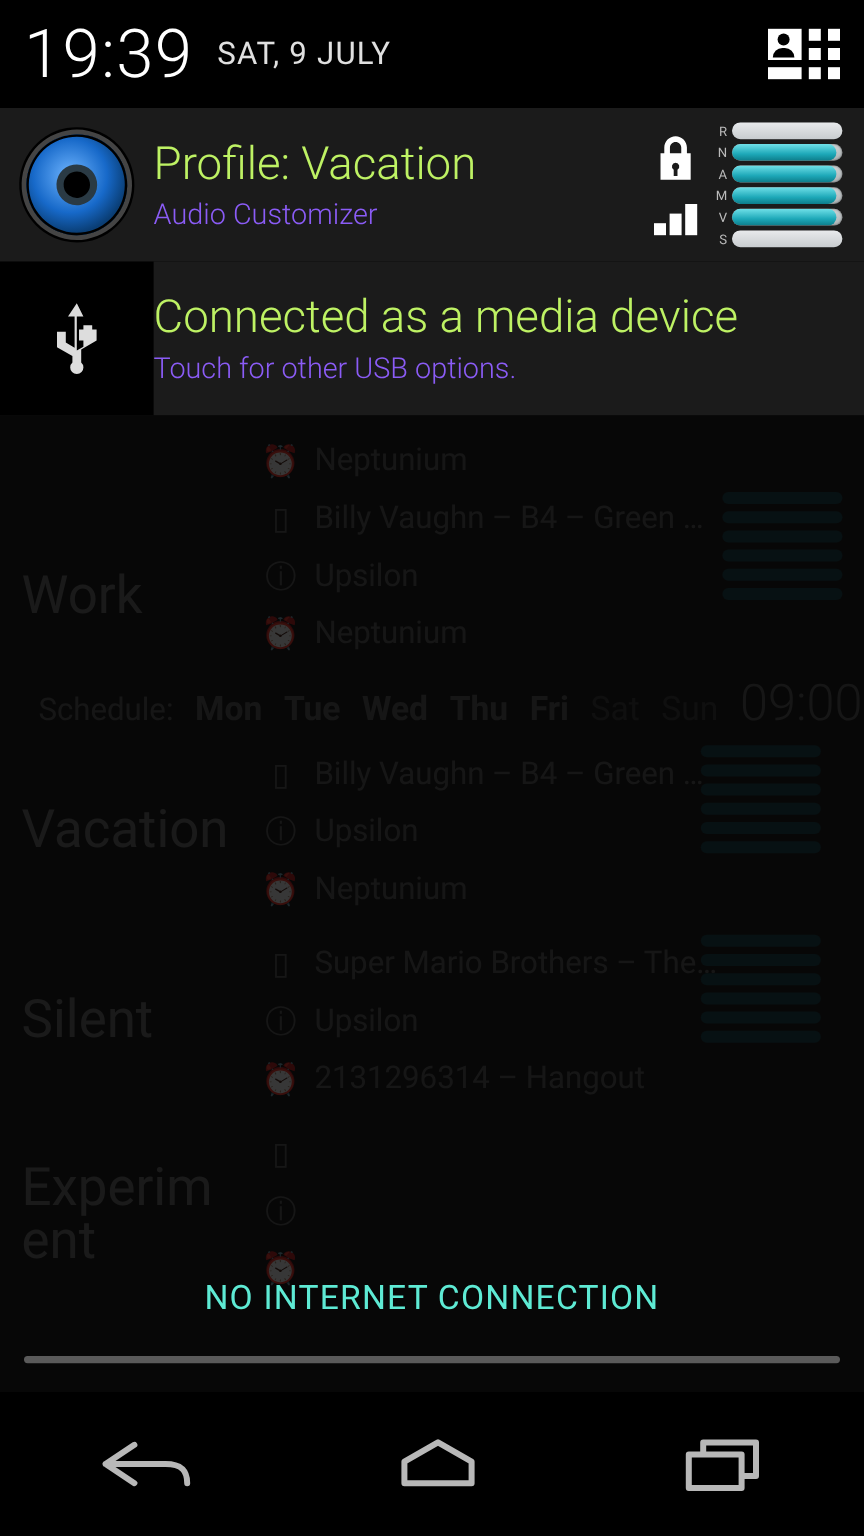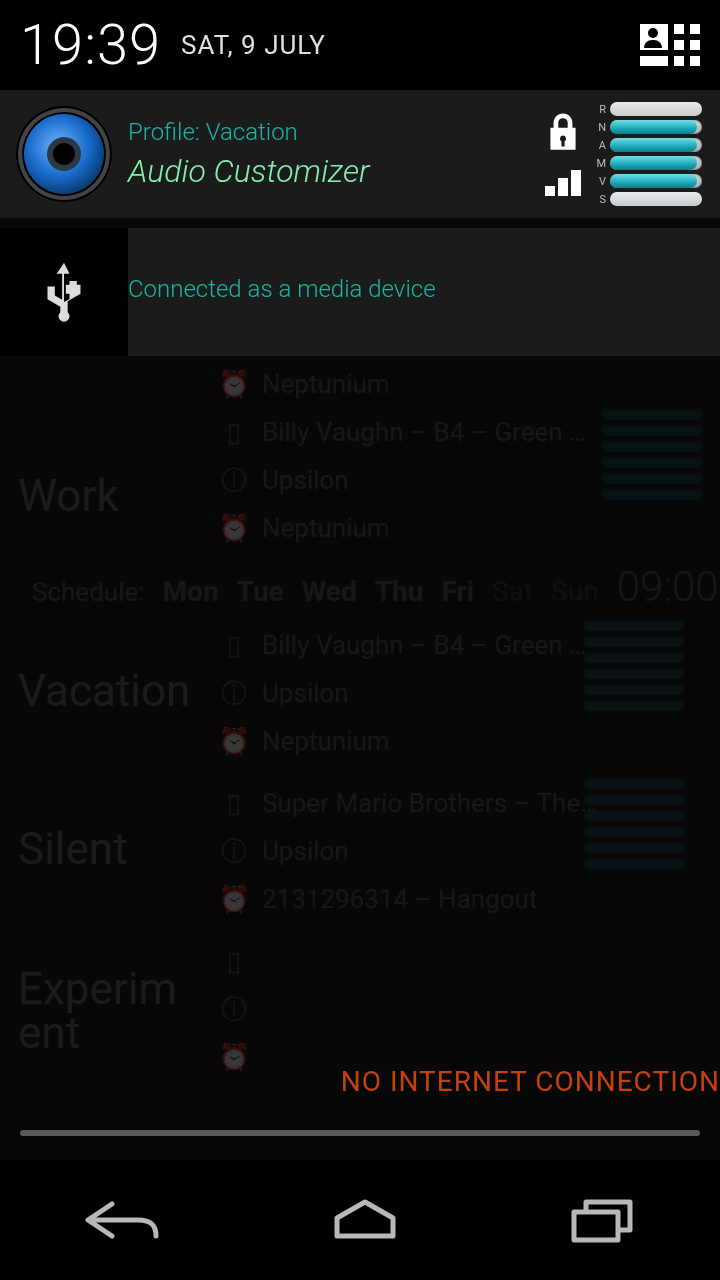--- a/index.html
+++ b/index.html
@@ -35,24 +35,24 @@
   .bg-sliders {
     position:absolute; right:18px; width:100px;
     display:flex; flex-direction:column; gap:6px;
   }
   .bg-sliders .mini{height:10px; background:#1e4c55; border-radius:5px;}
 
   .no-internet {
     position: absolute;
     bottom: 182px;
     left: 0; right: 0;
-    text-align: right;
+    text-align: center;
     font-size: 28px;
     letter-spacing: 1px;
-    color: #c2410c;
+    color: #5eead4;
     font-weight: 400;
   }
   .shade-divider {
     position:absolute;
     left:20px; right:20px;
     bottom: 144px;
     height:6px;
     background:#5a5a5a;
     border-radius:3px;
   }
@@ -121,30 +121,30 @@
     top: 90px; left: 0; right: 0;
     z-index: 20;
   }
   .notif {
     background: #1b1b1b;
     display: flex;
     align-items: center;
     min-height: 128px;
     position: relative;
   }
-  .notif + .notif { margin-top: 10px; align-items: center; }
+  .notif + .notif { margin-top: 0; align-items: center; }
   .notif .icon-slot {
     width: 128px;
     display:flex; align-items:center; justify-content:center;
     align-self: stretch;
   }
   .notif.usb .icon-slot { background:#000; }
   .notif .body { flex:1; padding: 14px 16px 14px 0; }
-  .notif .title { font-size: 24px; font-weight: 300; color: #14b8a6; margin-bottom: 6px; }
-  .notif .sub { font-size: 32px; font-weight: 300; color: #86efac; font-style: italic; }
+  .notif .title { font-size: 38px; font-weight: 300; color: #bef264; margin-bottom: 6px; }
+  .notif .sub { font-size: 24px; font-weight: 300; color: #8b5cf6; }
 
   
   .speaker-icon {
     width: 84px; height: 84px;
     border-radius: 50%;
     background: radial-gradient(circle at 45% 40%, #6fb5ff 0%, #1769c9 45%, #0a3e75 70%);
     box-shadow: inset 0 0 0 2px #000, 0 0 0 4px #444, 0 0 0 6px #000;
     position: relative;
     transform: rotate(-10deg);
   }
@@ -404,20 +404,21 @@
   </div>
 
   <div class="notif usb">
     <div class="icon-slot">
       <svg class="usb-icon" width="44" height="60" viewBox="0 0 24 32">
         <path fill="#ddd" d="M12 0l-4 6h3v14.2l-4-2.3V13H3v7l7 4v3a3 3 0 1 0 4 0v-6l7-4v-5h-2v-2h-4v2h-2v5h2v2.8l-3 1.7V6h3z"></path>
       </svg>
     </div>
     <div class="body">
       <div class="title">Connected as a media device</div>
+      <div class="sub">Touch for other USB options.</div>
     </div>
   </div>
 
 </div>
 
 <div class="navbar">
   <div class="nav-btn">
     <svg width="90" height="48" viewBox="0 0 90 48">
         <path fill="none" stroke="#b8b8b8" stroke-width="5" stroke-linejoin="round" stroke-linecap="round" d="M34 8 10 24 34 40 M10 24 H60 C74 24 78 30 78 40"></path>
       </svg>

